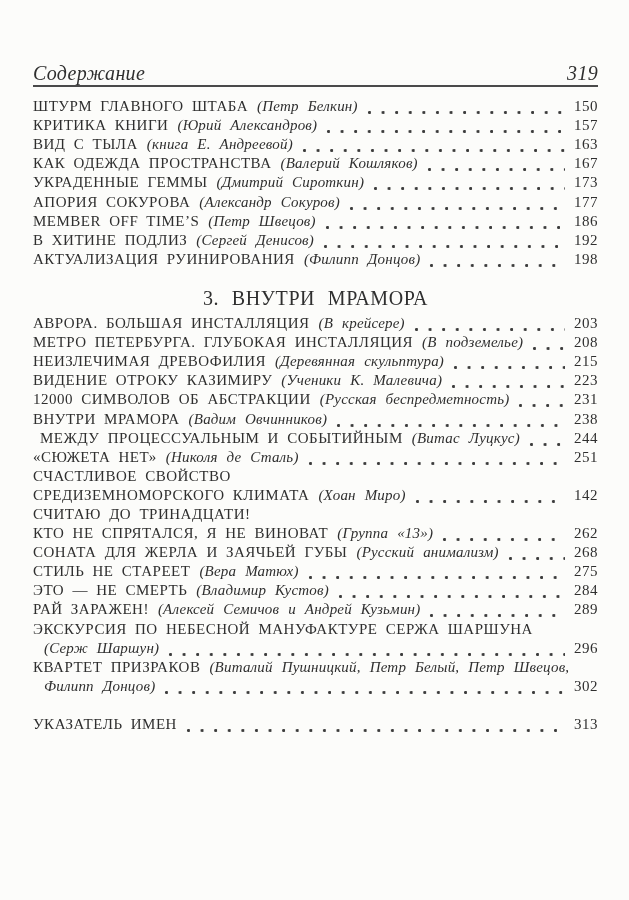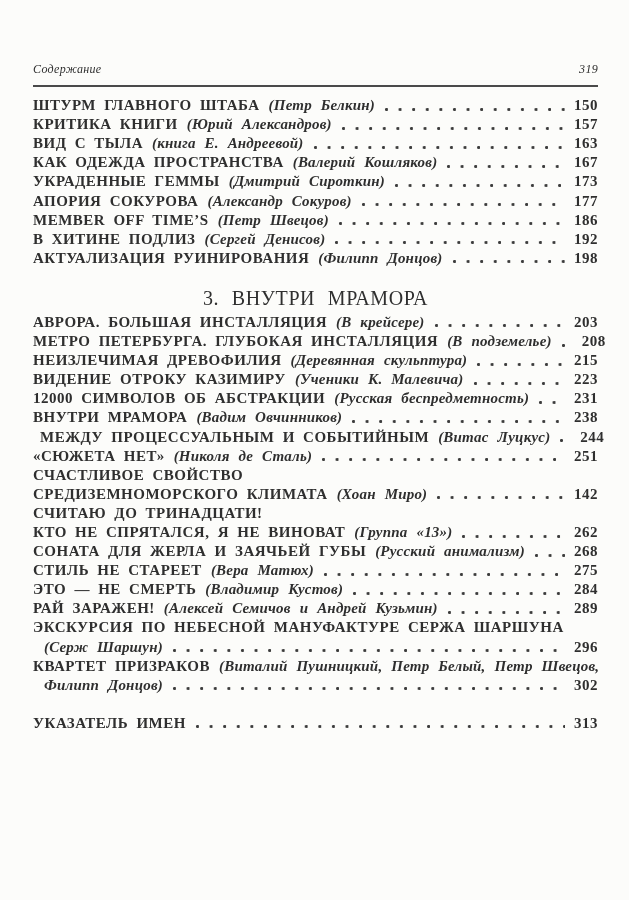--- a/index.html
+++ b/index.html
@@ -18,44 +18,43 @@
   }
   .running-head {
     position: absolute;
     top: 62px;
     left: 33px;
     width: 565px;
     display: flex;
     justify-content: space-between;
     align-items: baseline;
     font-style: italic;
-    font-size: 12px;
+    font-size: 20px;
     letter-spacing: 0.3px;
   }
   .rule {
     position: absolute;
     top: 85px;
     left: 33px;
     width: 565px;
     height: 2px;
     background: var(--rule, #4a4a4a);
   }
   .toc {
     position: absolute;
     top: 96px;
     left: 33px;
     width: 565px;
     font-size: 15px;
   }
   .row {
     display: flex;
-    align-items: center;
+    align-items: flex-end;
     height: 19.1px;
     white-space: nowrap;
-    font-weight: bold;
   }
   .row.indent { padding-left: 7px; }
   .title {
     letter-spacing: 0.5px;
     word-spacing: 4px;
   }
   .author {
     font-style: italic;
     margin-left: 9px;
     letter-spacing: 0.2px;

